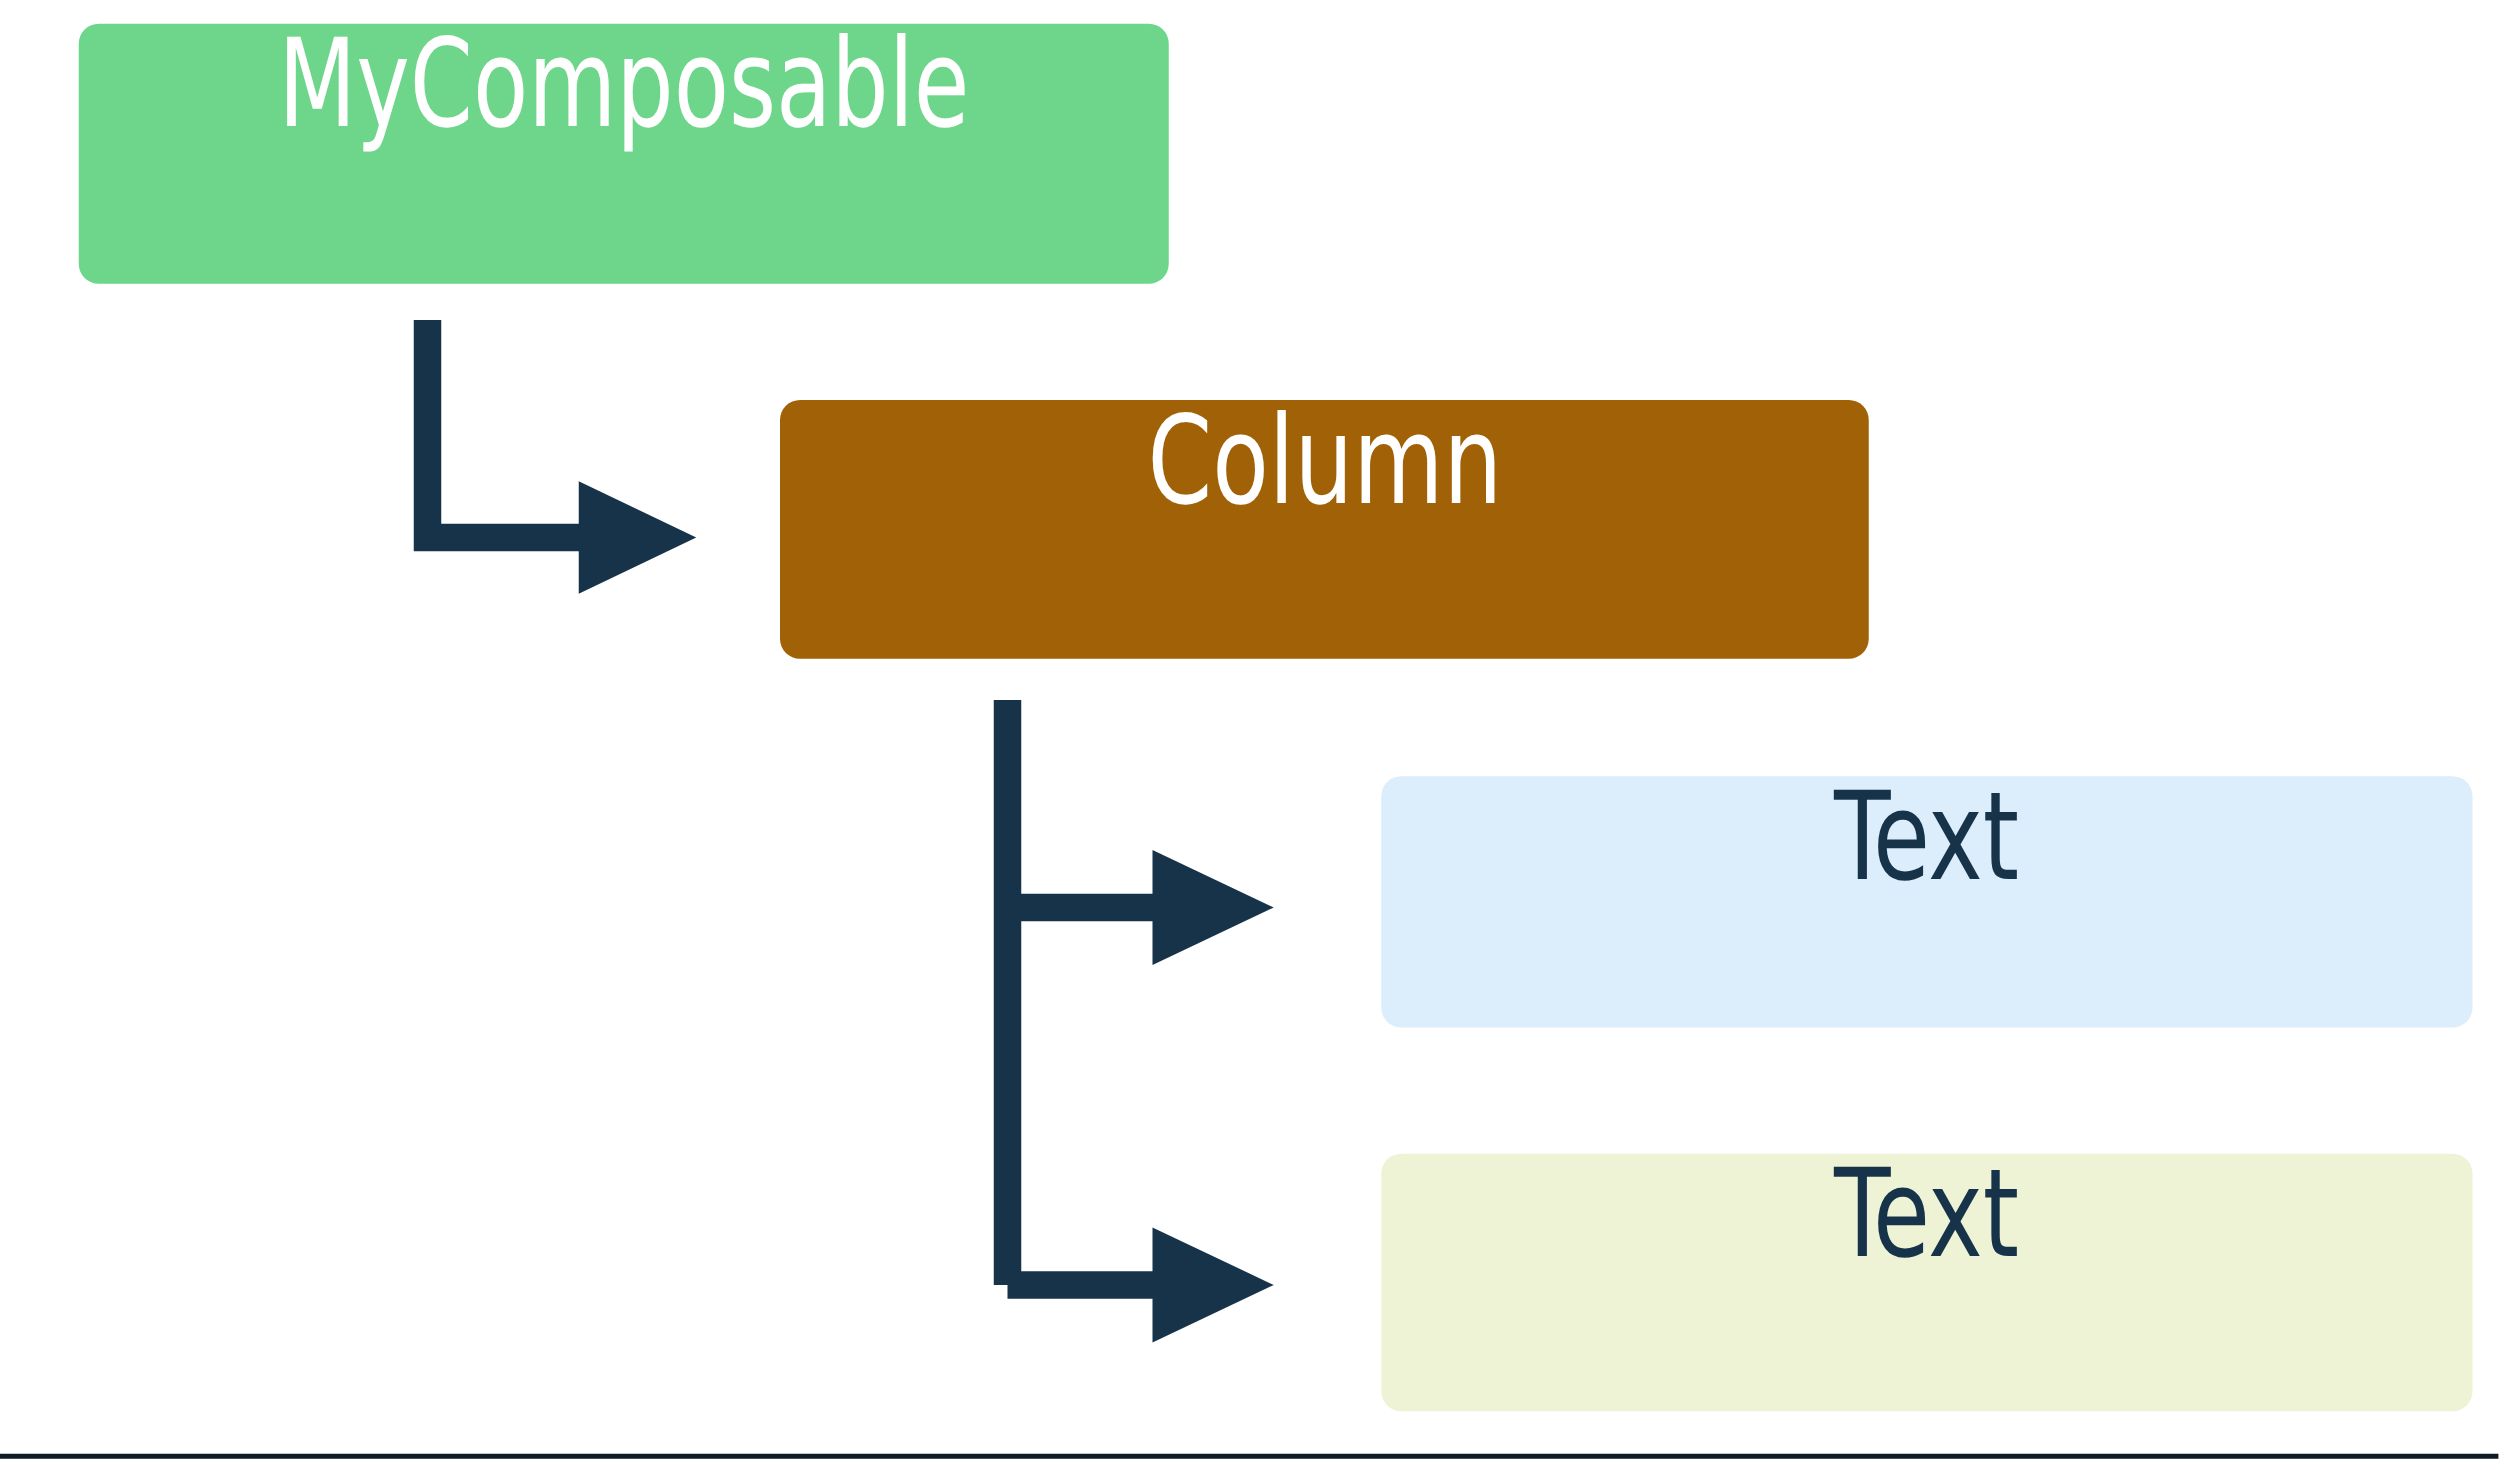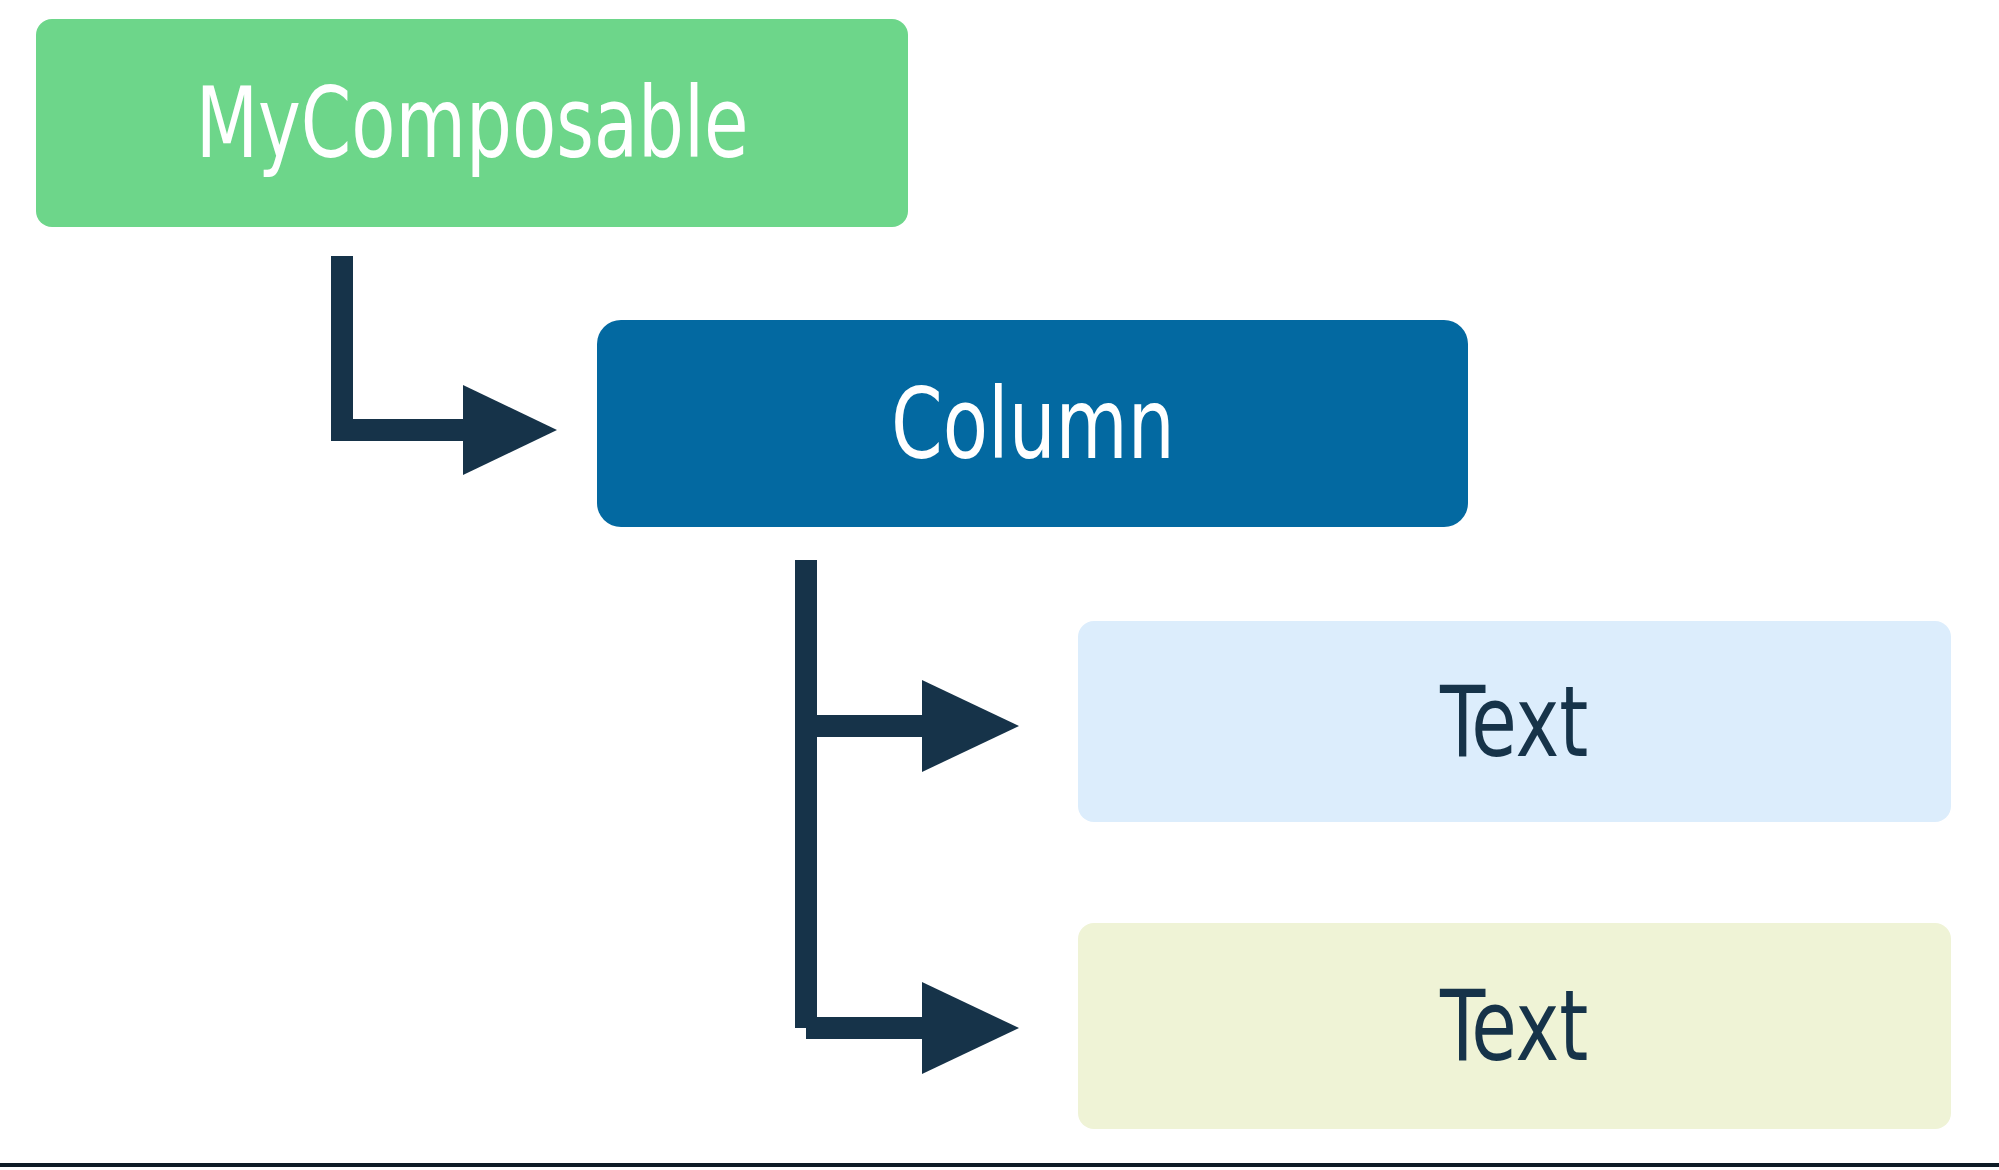--- a/index.html
+++ b/index.html
@@ -15,24 +15,25 @@
     position: relative;
     width: 1999px;
     height: 1170px;
     background: #ffffff;
     overflow: hidden;
   }
   .node {
     position: absolute;
     border-radius: 16px;
     display: flex;
-    align-items: center;
+    align-items: flex-start;
     justify-content: center;
     box-sizing: border-box;
     user-select: none;
+    margin-left: 27px;
   }
   .node-label {
     font-family: "Liberation Sans Narrow", "DejaVu Sans Condensed", "Liberation Sans", sans-serif;
     font-weight: 400;
     line-height: 1;
     white-space: nowrap;
     letter-spacing: 0px;
   }
   
   #node-root {
@@ -120,21 +121,21 @@
     <g>
       <path d="M 806 1028 L 930 1028" fill="none" stroke="#163349" stroke-width="22" stroke-linecap="butt"></path>
       <polygon points="922,982 922,1074 1019,1028" fill="#163349"></polygon>
     </g>
   </svg>
 
   <div class="node" id="node-root" style="background-color: rgb(109, 214, 138);">
     <span class="node-label" style="color: rgb(255, 255, 255);">MyComposable</span>
   </div>
 
-  <div class="node" id="node-column" style="background-color: #0369a1; border-radius: 24px;">
+  <div class="node" id="node-column" style="background-color: #a16207;">
     <span class="node-label" style="color: rgb(255, 255, 255);">Column</span>
   </div>
 
   <div class="node" id="node-text-1" style="background-color: rgb(220, 237, 252);">
     <span class="node-label" style="color: rgb(22, 51, 73);">Text</span>
   </div>
 
   <div class="node" id="node-text-2" style="background-color: rgb(239, 243, 214);">
     <span class="node-label" style="color: rgb(22, 51, 73);">Text</span>
   </div>

